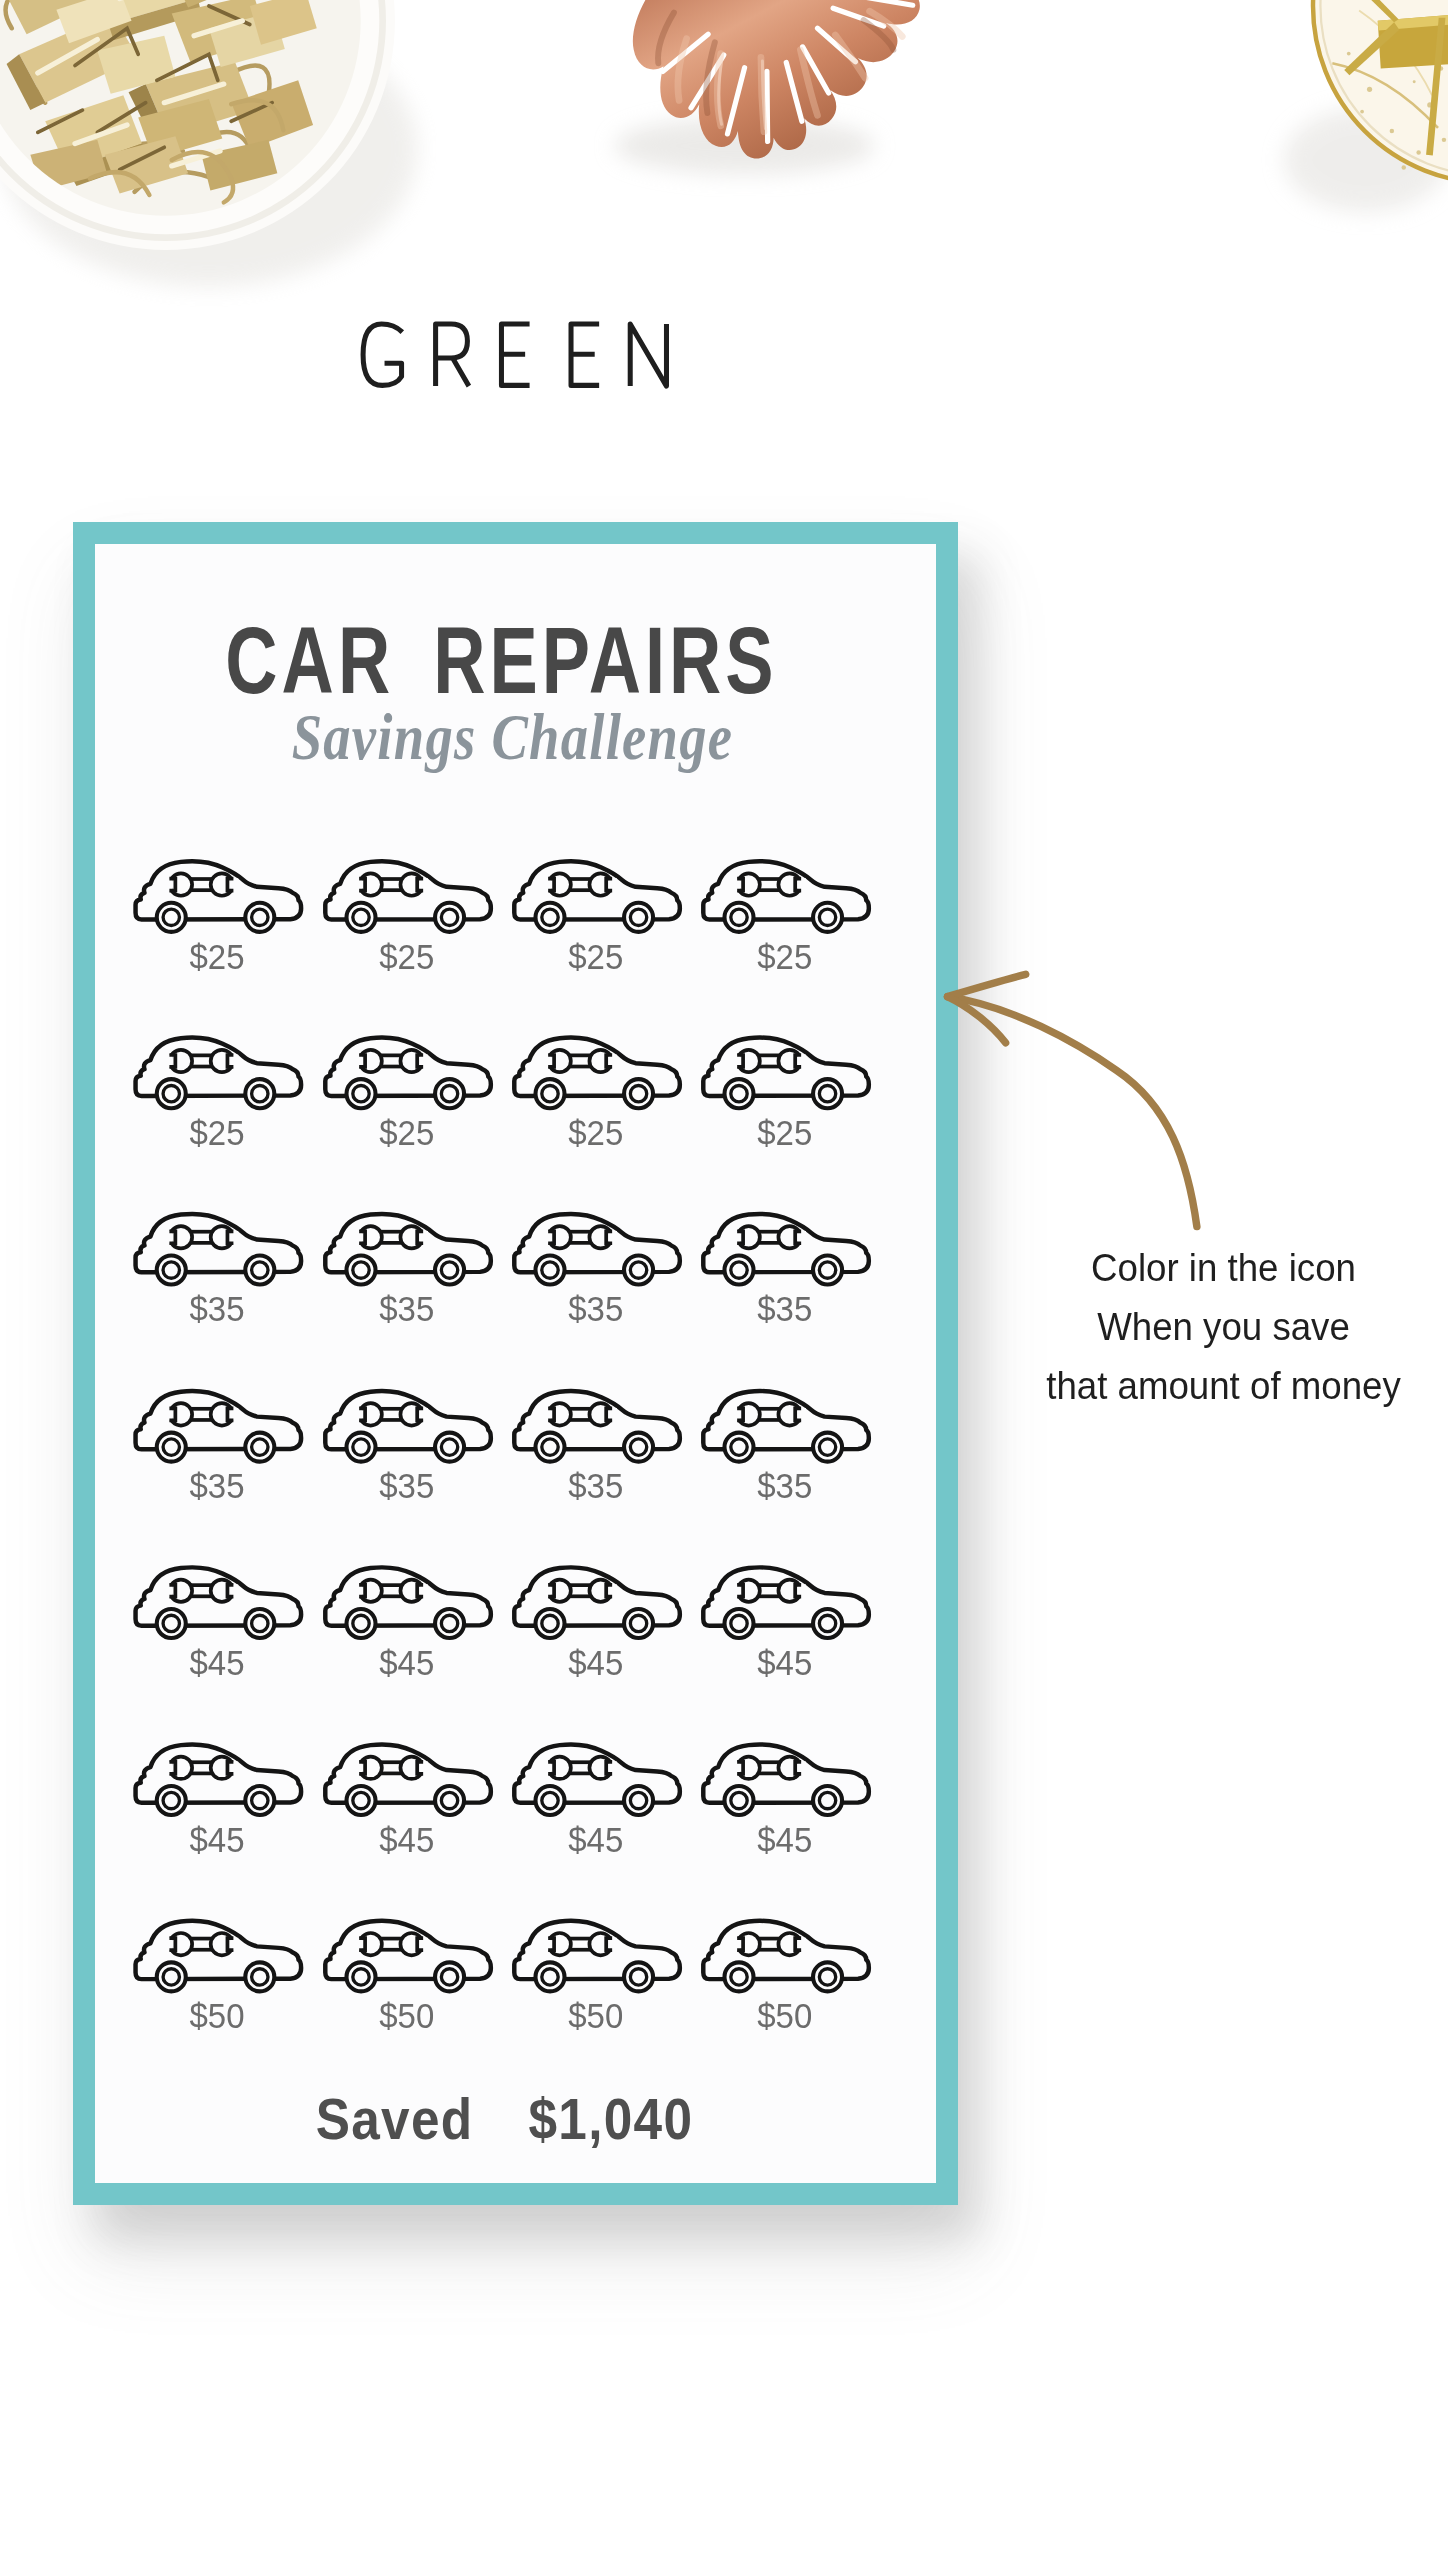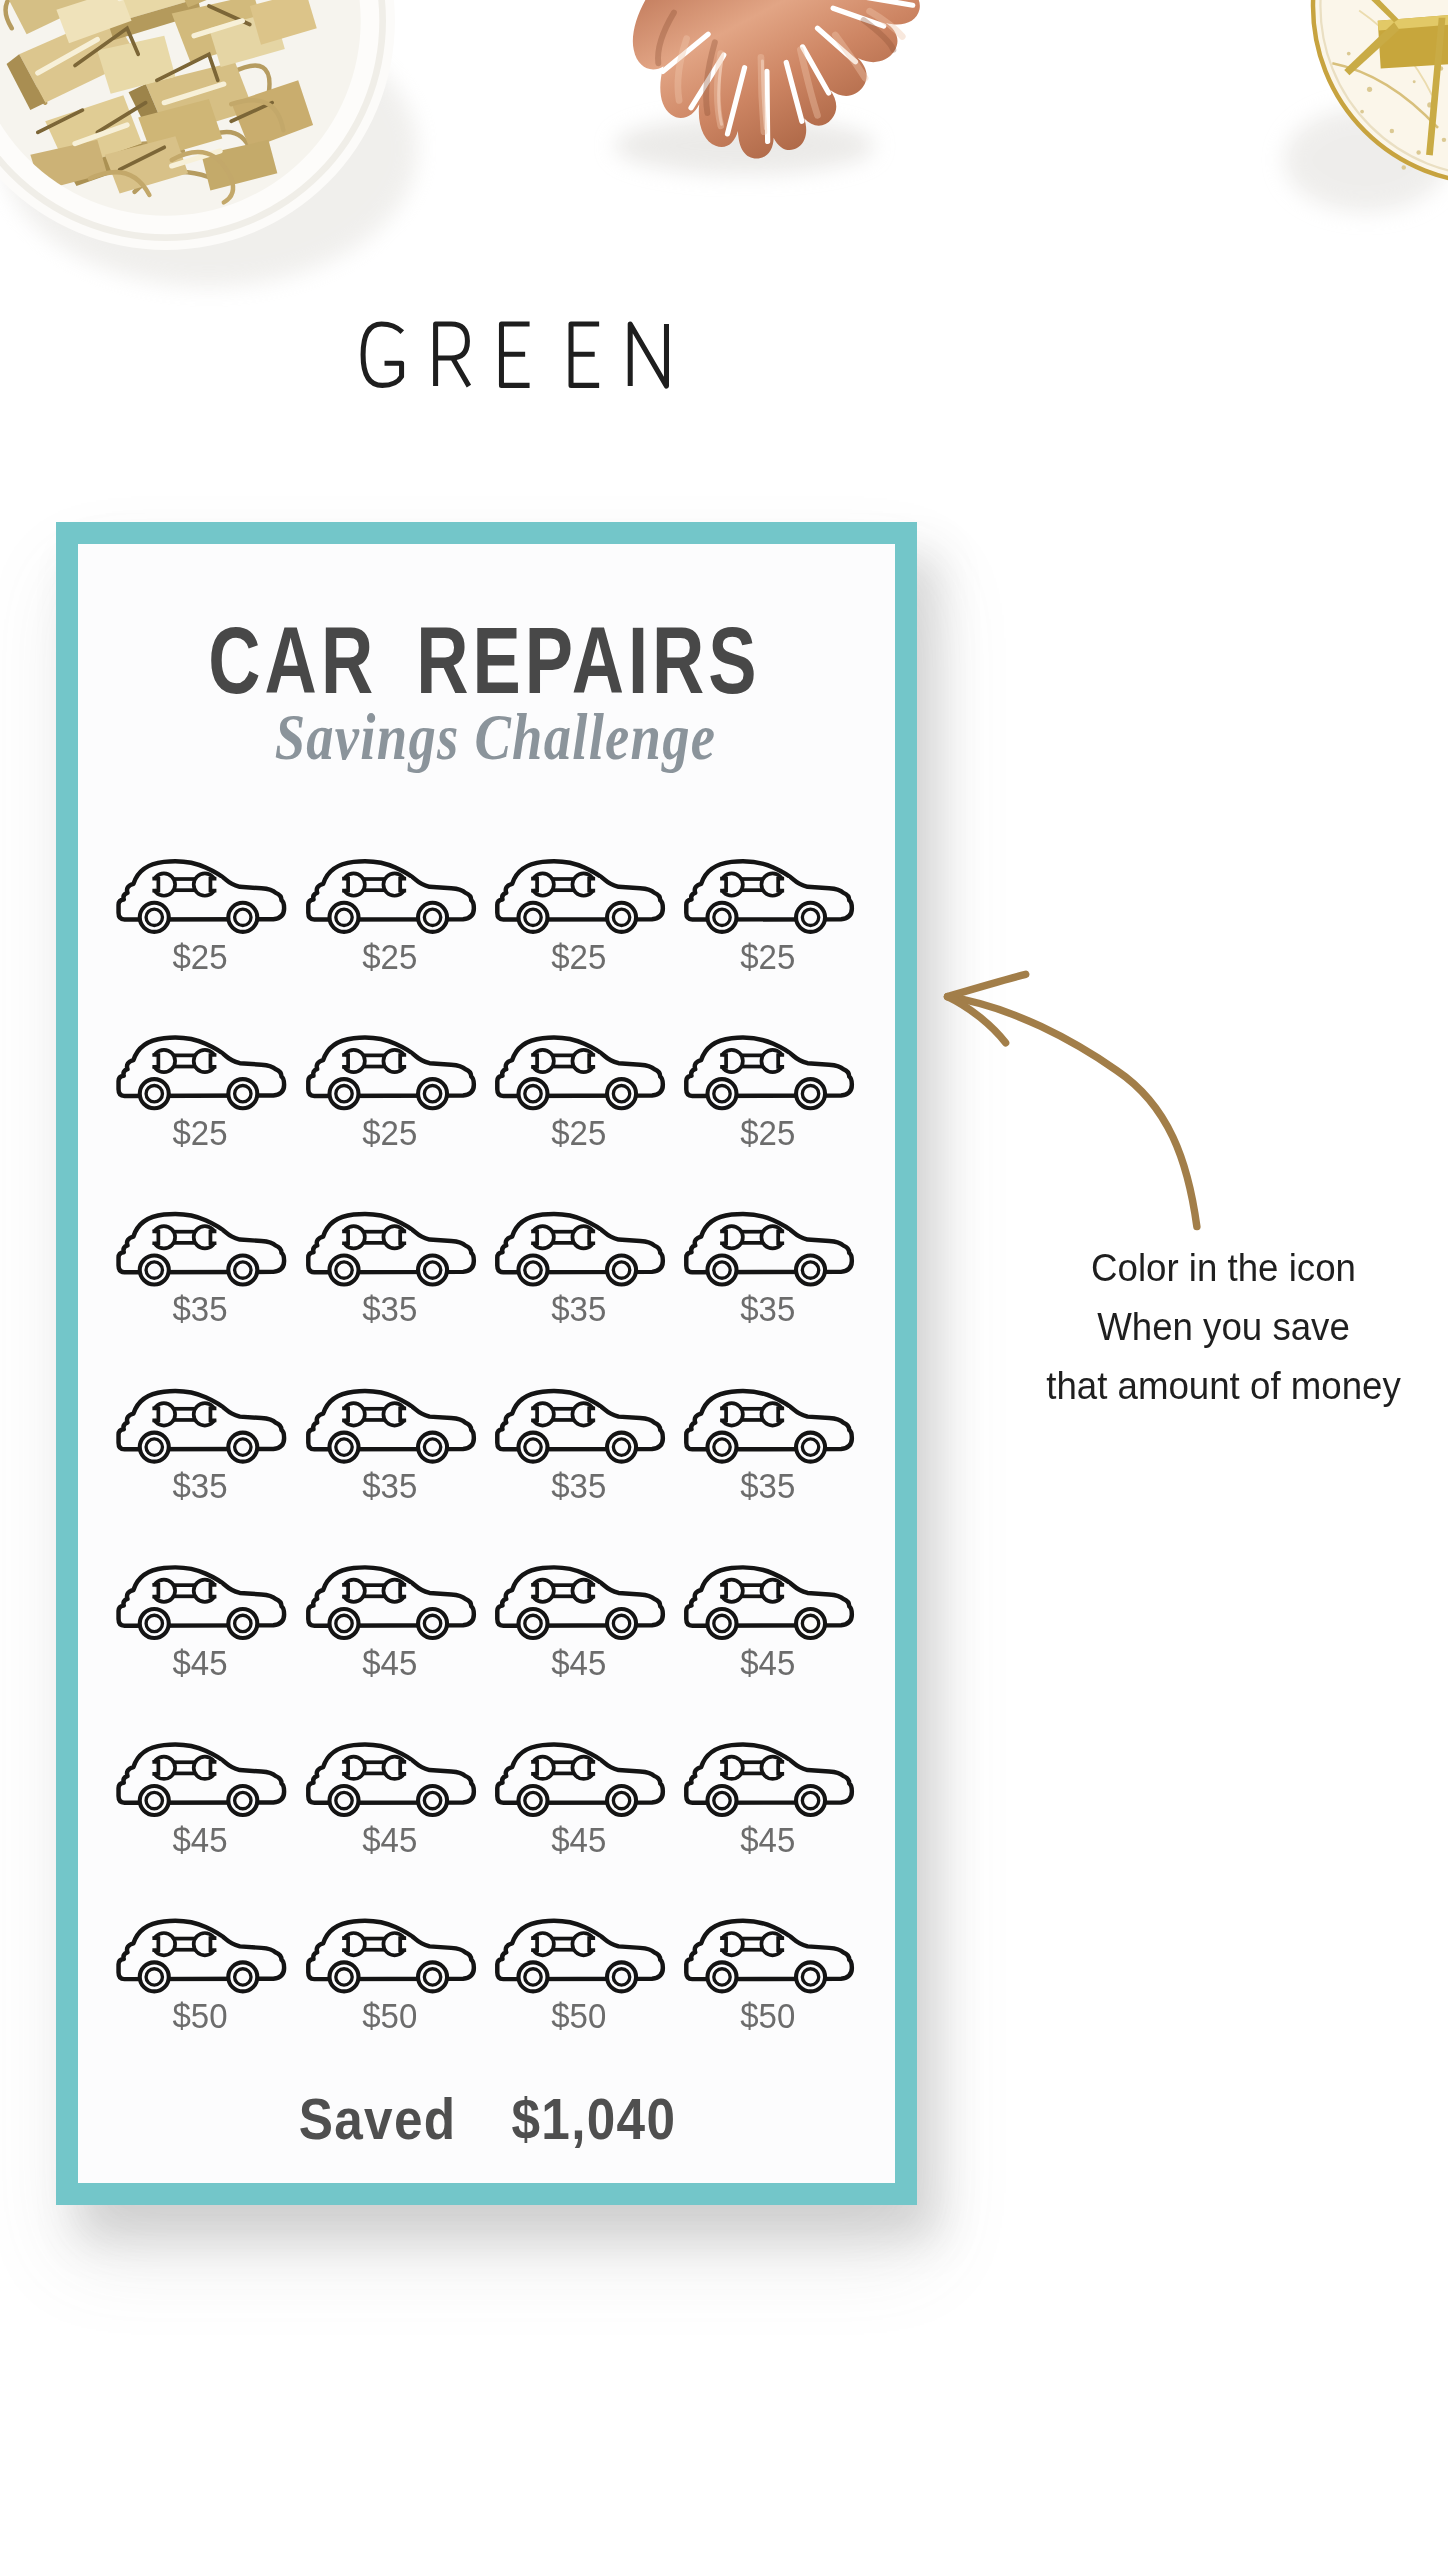--- a/index.html
+++ b/index.html
@@ -186,23 +186,23 @@
 <svg class="abs" style="left:342px;top:321px" width="350" height="74" viewBox="0 0 470 100">
   <g fill="none" stroke="#1e1e1e" stroke-width="6.8" stroke-linejoin="round">
     <path d="M 80 15 Q 69 4 52 4 Q 27 4 27 45.5 Q 27 87 53 87 Q 72 87 79 75 L 79 57 L 56 57"></path>
     <path d="M 125 88 L 125 4 L 146 4 Q 168 4 168 27 Q 168 50 146 50 L 125 50 M 148 50 L 170 88"></path>
     <path d="M 252 4 L 214 4 L 214 87 L 252 87 M 214 45 L 246 45"></path>
     <path d="M 346 4 L 308 4 L 308 87 L 346 87 M 308 45 L 340 45"></path>
     <path d="M 388 88 L 388 4 L 437 88 L 437 4"></path>
   </g>
 </svg>
 
-<div class="abs" style="left:56px;top:522px;width:817px;height:1639px;
+<div class="abs" style="left:73px;top:522px;width:817px;height:1639px;
      border:22.3px solid #73c6c9;background:#fcfcfd;
-     box-shadow: 22.3px 34px 41px rgba(85,85,85,0.20), 11.2px 52px 82px rgba(110,110,110,0.12);">
+     box-shadow: 22.3px 34px 41px rgba(85,85,85,0.20), 11.2px 52px 82px rgba(110,110,110,0.12); padding-left: 24px;">
 
   <div class="abs" style="left:-2.2px;top:63px;width:817px;text-align:center;
        font-weight:bold;font-size:94px;letter-spacing:5.2px;word-spacing:19.4px;color:#484848;
        transform:scaleX(0.77);">CAR&nbsp;REPAIRS</div>
 
   <div class="abs" style="left:9px;top:156px;width:817px;text-align:center;
        font-family:'Liberation Serif',serif;font-style:italic;font-weight:bold;font-size:65px;
        letter-spacing:1.5px;color:#8b949b;transform:scaleX(0.84);">Savings Challenge</div>
 
   <svg class="abs" style="left:0px;top:315px" width="817" height="1206" viewBox="0 0 1098 1620">

